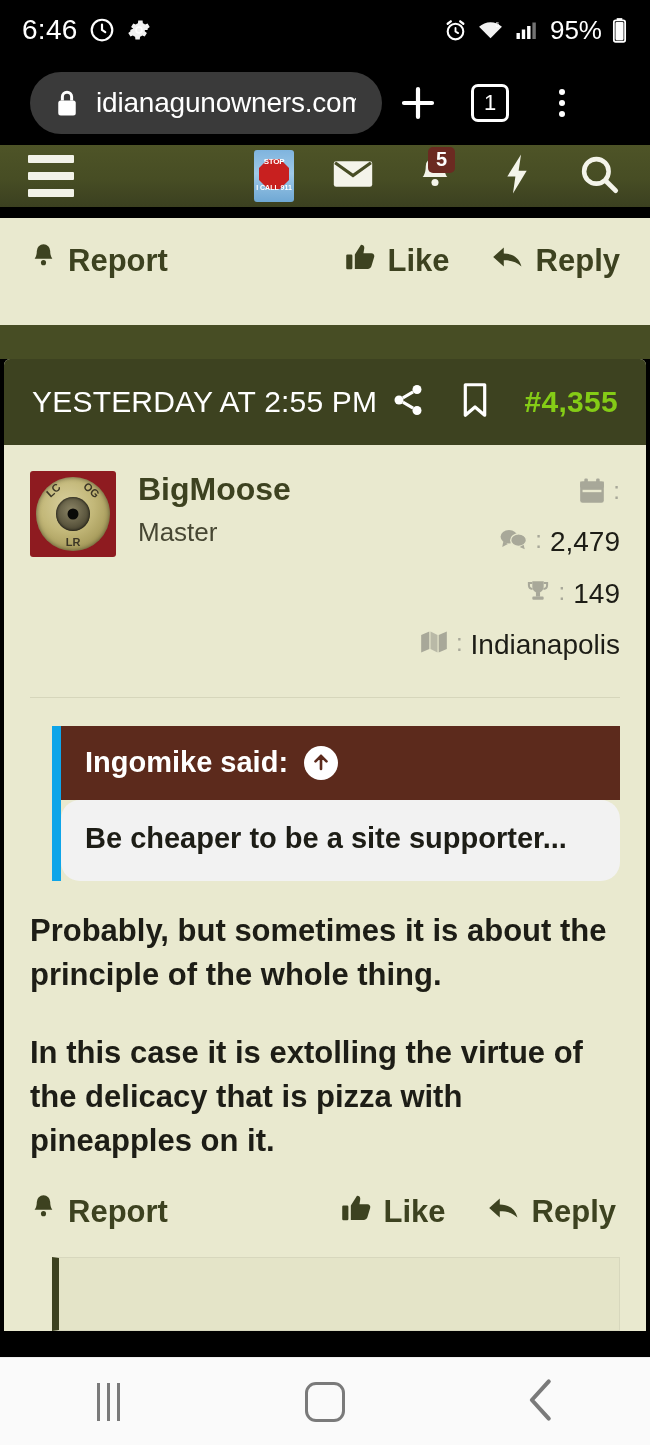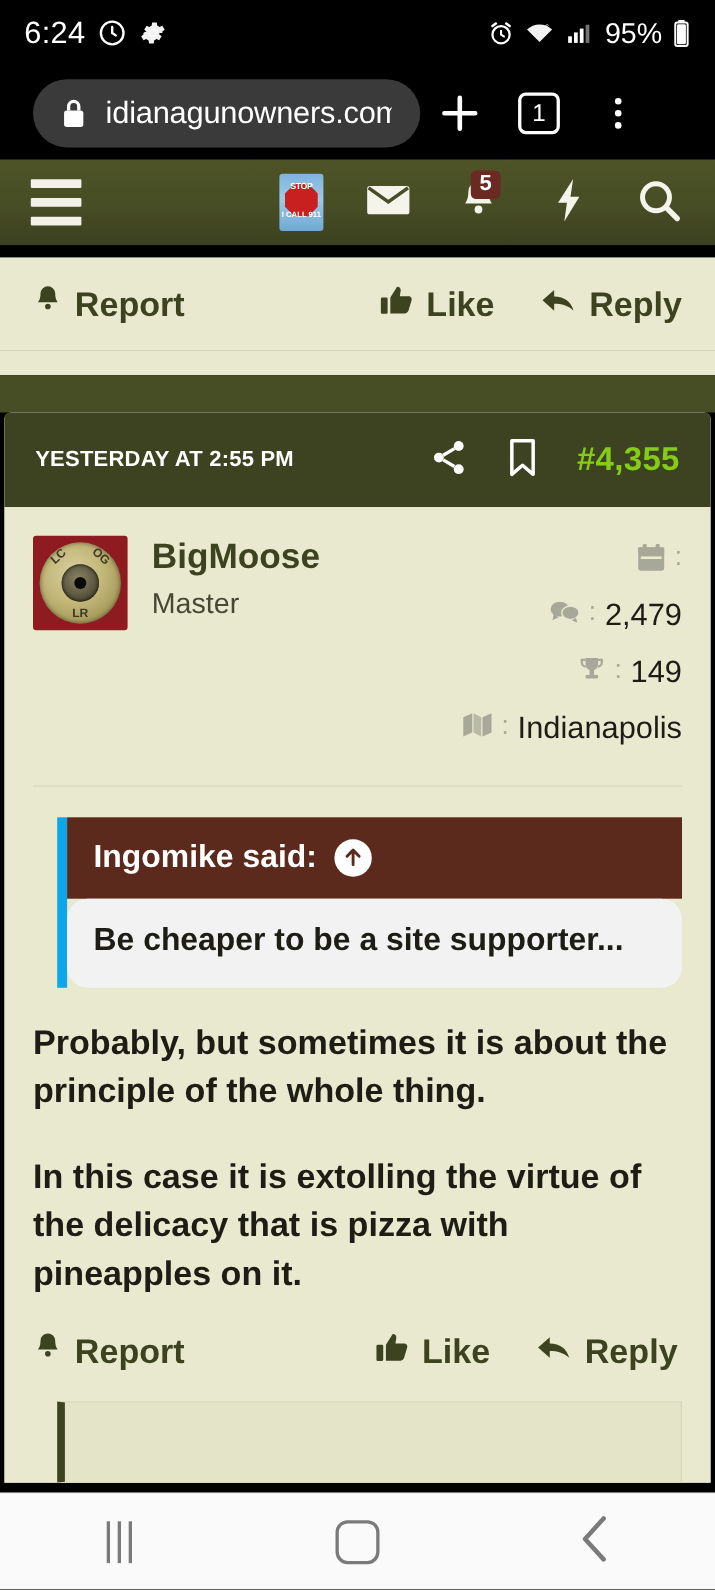--- a/index.html
+++ b/index.html
@@ -44,21 +44,21 @@
   .tabcount {
     width:38px; height:38px; border:3px solid #fff; border-radius:7px;
     display:flex; align-items:center; justify-content:center;
     font-size:22px; color:#fff; font-weight:500;
   }
   .kebab { display:flex; flex-direction:column; gap:5px; align-items:center; }
   .kebab i { width:6px; height:6px; background:#fff; border-radius:50%; display:block; }
 
   
   .sitenav {
-    height:78px;
+    height:62px;
     background:linear-gradient(180deg,#4e5427 0%,#474d24 55%,#3b4020 100%);
     display:flex; align-items:center; padding:0 28px;
   }
   .hamburger { display:flex; flex-direction:column; gap:9px; width:46px; }
   .hamburger i { display:block; height:8px; background:#f2f2e8; border-radius:1px; }
   .nav-right { margin-left:auto; display:flex; align-items:center; gap:36px; }
   .nav-ico { position:relative; display:flex; align-items:center; justify-content:center;
              width:46px; height:50px; color:#f4f4ea; }
   .nav-avatar {
     width:40px; height:52px; border-radius:3px; position:relative; overflow:hidden;
@@ -99,21 +99,21 @@
 
   
   .post {
     margin:0 4px; border-radius:6px 6px 0 0; overflow:hidden;
     background:#e9e9cf;
   }
   .post-head {
     background:#3d4220; color:#fff;
     height:86px; display:flex; align-items:center; padding:0 28px;
   }
-  .post-date { font-size:20px; font-weight:700; letter-spacing:.2px; }
+  .post-date { font-size:30px; font-weight:400; letter-spacing:.2px; }
   .head-right { margin-left:auto; display:flex; align-items:center; gap:34px; }
   .post-num { font-size:30px; font-weight:700; color:#84cc16; letter-spacing:.3px; }
 
   .post-body { background:#e9e9cf; padding:26px 26px 0; }
   .userrow { display:flex; gap:22px; }
   .avatar {
     width:86px; height:86px; flex:none; border-radius:3px; overflow:hidden;
     position:relative; background:#8e1b20;
   }
   .avatar .case {
@@ -195,21 +195,21 @@
   .recents i { width:3px; height:38px; background:#7a7a7a; display:block; }
   .homebtn { width:40px; height:40px; border:3px solid #7a7a7a; border-radius:11px; }
 </style>
 </head>
 <body>
 
 <div class="phone">
 
   <div class="statusbar">
     <div class="sb-left">
-      <span class="sb-time">6:24</span>
+      <span class="sb-time">6:46</span>
       <span class="ico">
         <svg width="26" height="26" viewBox="0 0 24 24">
             <circle cx="12" cy="12" r="9.5" fill="none" stroke="#fff" stroke-width="2"></circle>
             <path d="M12 7v5l3 2" stroke="#fff" stroke-width="2" fill="none" stroke-linecap="round"></path>
           </svg>
       </span>
       <span class="ico">
         <svg width="26" height="26" viewBox="0 0 24 24">
             <path fill="#fff" d="M12 8.5a3.5 3.5 0 100 7 3.5 3.5 0 000-7zm0 5.5a2 2 0 110-4 2 2 0 010 4z"></path>
             <path fill="#fff" d="M20 12a7.8 7.8 0 00-.1-1.2l2-1.5-2-3.4-2.3 1a8 8 0 00-2-1.2l-.3-2.5h-4l-.3 2.5a8 8 0 00-2 1.2l-2.3-1-2 3.4 2 1.5A7.8 7.8 0 004 12c0 .4 0 .8.1 1.2l-2 1.5 2 3.4 2.3-1c.6.5 1.3.9 2 1.2l.3 2.5h4l.3-2.5c.7-.3 1.4-.7 2-1.2l2.3 1 2-3.4-2-1.5c.1-.4.1-.8.1-1.2z" opacity=".95"></path>

